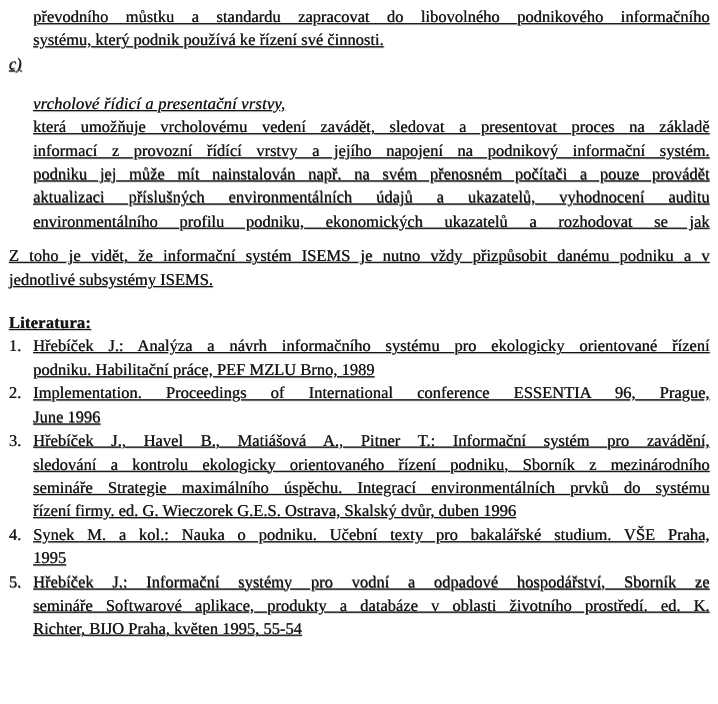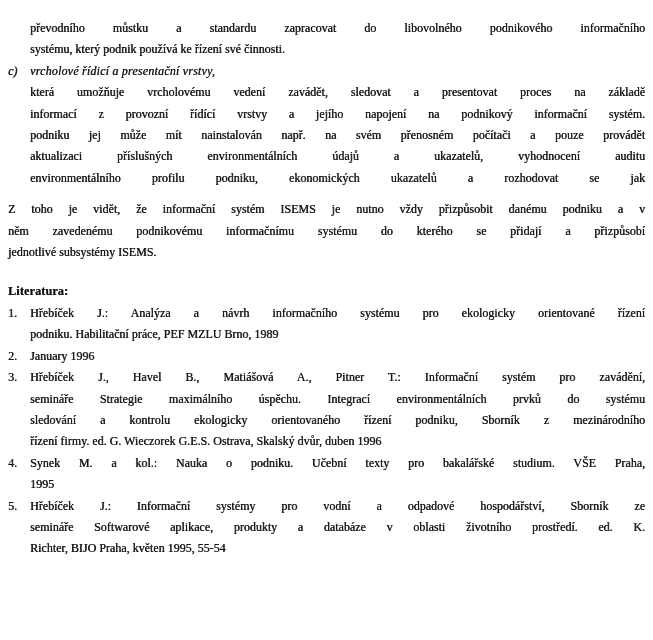--- a/index.html
+++ b/index.html
@@ -8,25 +8,26 @@
     background: #ffffff;
   }
   body {
     width: 653px;
     height: 640px;
     overflow: hidden;
     font-family: "Liberation Serif", "DejaVu Serif", serif;
     color: #141414;
   }
   .page {
-    padding: 18px 8px 0 8px;
-    font-size: 12px;
+    padding: 6px 8px 0 8px;
+    font-size: 15px;
     line-height: 21.4px;
     
     text-shadow: 0.4px 0.25px 0 rgba(10,10,10,0.8);
+    text-decoration: underline;
   }
   .para .line,
   .lit-text .line {
     text-align: justify;
     text-align-last: justify;
   }
   .para .line.last-line,
   .lit-text .line.last-line {
     text-align-last: left;
   }
@@ -35,20 +36,21 @@
   .citem {
     display: flex;
   }
   .cmark {
     flex: 0 0 22px;
     font-style: italic;
   }
   .ctitle {
     font-style: italic;
     letter-spacing: 0.2px;
+    margin-top: 36px;
   }
 
   .gap-10 { height: 10px; }
   .gap-18 { height: 18px; }
 
   .lit-heading {
     font-weight: bold;
     letter-spacing: 0.2px;
   }
   .lit-list { }
@@ -83,51 +85,51 @@
       <div class="line">informací z provozní řídící vrstvy a jejího napojení na podnikový informační systém.</div>
       <div class="line">podniku jej může mít nainstalován např. na svém přenosném počítači a pouze provádět</div>
       <div class="line">aktualizaci příslušných environmentálních údajů a ukazatelů, vyhodnocení auditu</div>
       <div class="line">environmentálního profilu podniku, ekonomických ukazatelů a rozhodovat se jak</div>
     </div>
 
   <div class="gap-10"></div>
 
   <div class="para">
       <div class="line">Z toho je vidět, že informační systém ISEMS je nutno vždy přizpůsobit danému podniku a v</div>
-      <div class="line">něm zavedenému podnikovému informačnímu systému do kterého se přidají a přizpůsobí</div>
       <div class="line last-line">jednotlivé subsystémy ISEMS.</div>
     </div>
 
   <div class="gap-18"></div>
 
   <div class="lit-heading">Literatura:</div>
 
   <div class="lit-list">
 
     <div class="lit-item">
       <span class="lit-num">1.</span>
       <div class="lit-text">
           <div class="line">Hřebíček J.: Analýza a návrh informačního systému pro ekologicky orientované řízení</div>
           <div class="line last-line">podniku. Habilitační práce, PEF MZLU Brno, 1989</div>
         </div>
     </div>
 
     <div class="lit-item">
       <span class="lit-num">2.</span>
       <div class="lit-text">
-          <div class="line last-line">January 1996</div>
+          <div class="line">Implementation. Proceedings of International conference ESSENTIA 96, Prague,</div>
+          <div class="line last-line">June 1996</div>
         </div>
     </div>
 
     <div class="lit-item">
       <span class="lit-num">3.</span>
       <div class="lit-text">
           <div class="line">Hřebíček J., Havel B., Matiášová A., Pitner T.: Informační systém pro zavádění,</div>
+          <div class="line">sledování a kontrolu ekologicky orientovaného řízení podniku, Sborník z mezinárodního</div>
           <div class="line">semináře Strategie maximálního úspěchu. Integrací environmentálních prvků do systému</div>
-          <div class="line">sledování a kontrolu ekologicky orientovaného řízení podniku, Sborník z mezinárodního</div>
           <div class="line last-line">řízení firmy. ed. G. Wieczorek G.E.S. Ostrava, Skalský dvůr, duben 1996</div>
         </div>
     </div>
 
     <div class="lit-item">
       <span class="lit-num">4.</span>
       <div class="lit-text">
           <div class="line">Synek M. a kol.: Nauka o podniku. Učební texty pro bakalářské studium. VŠE Praha,</div>
           <div class="line last-line">1995</div>
         </div>

